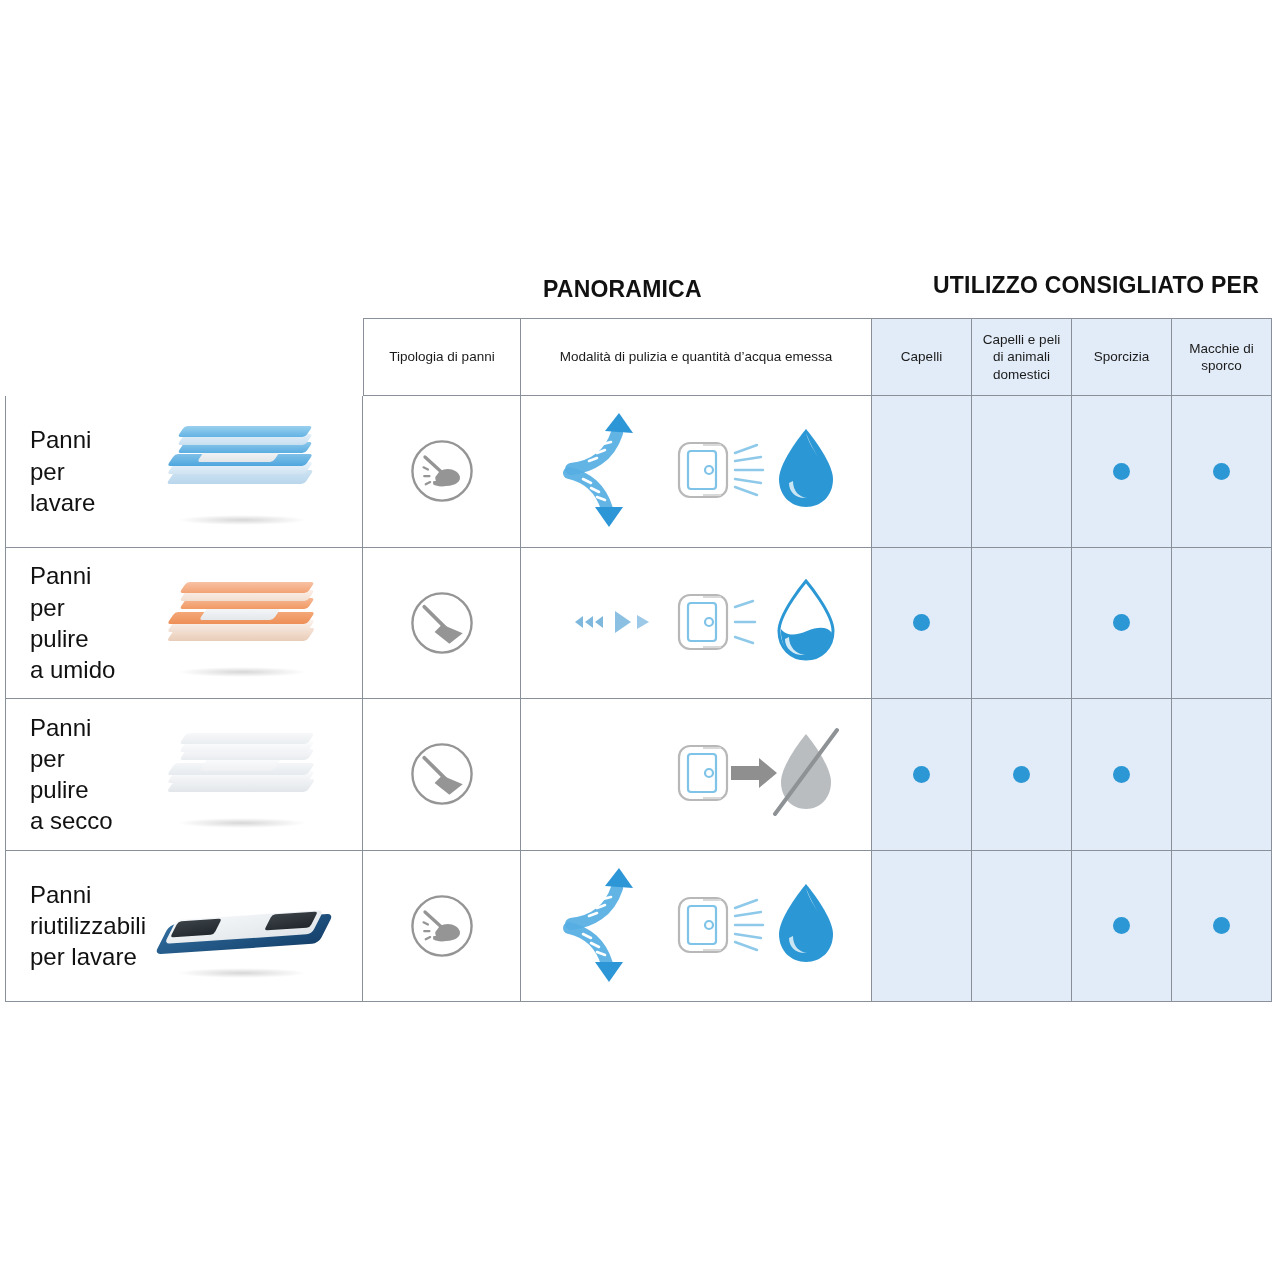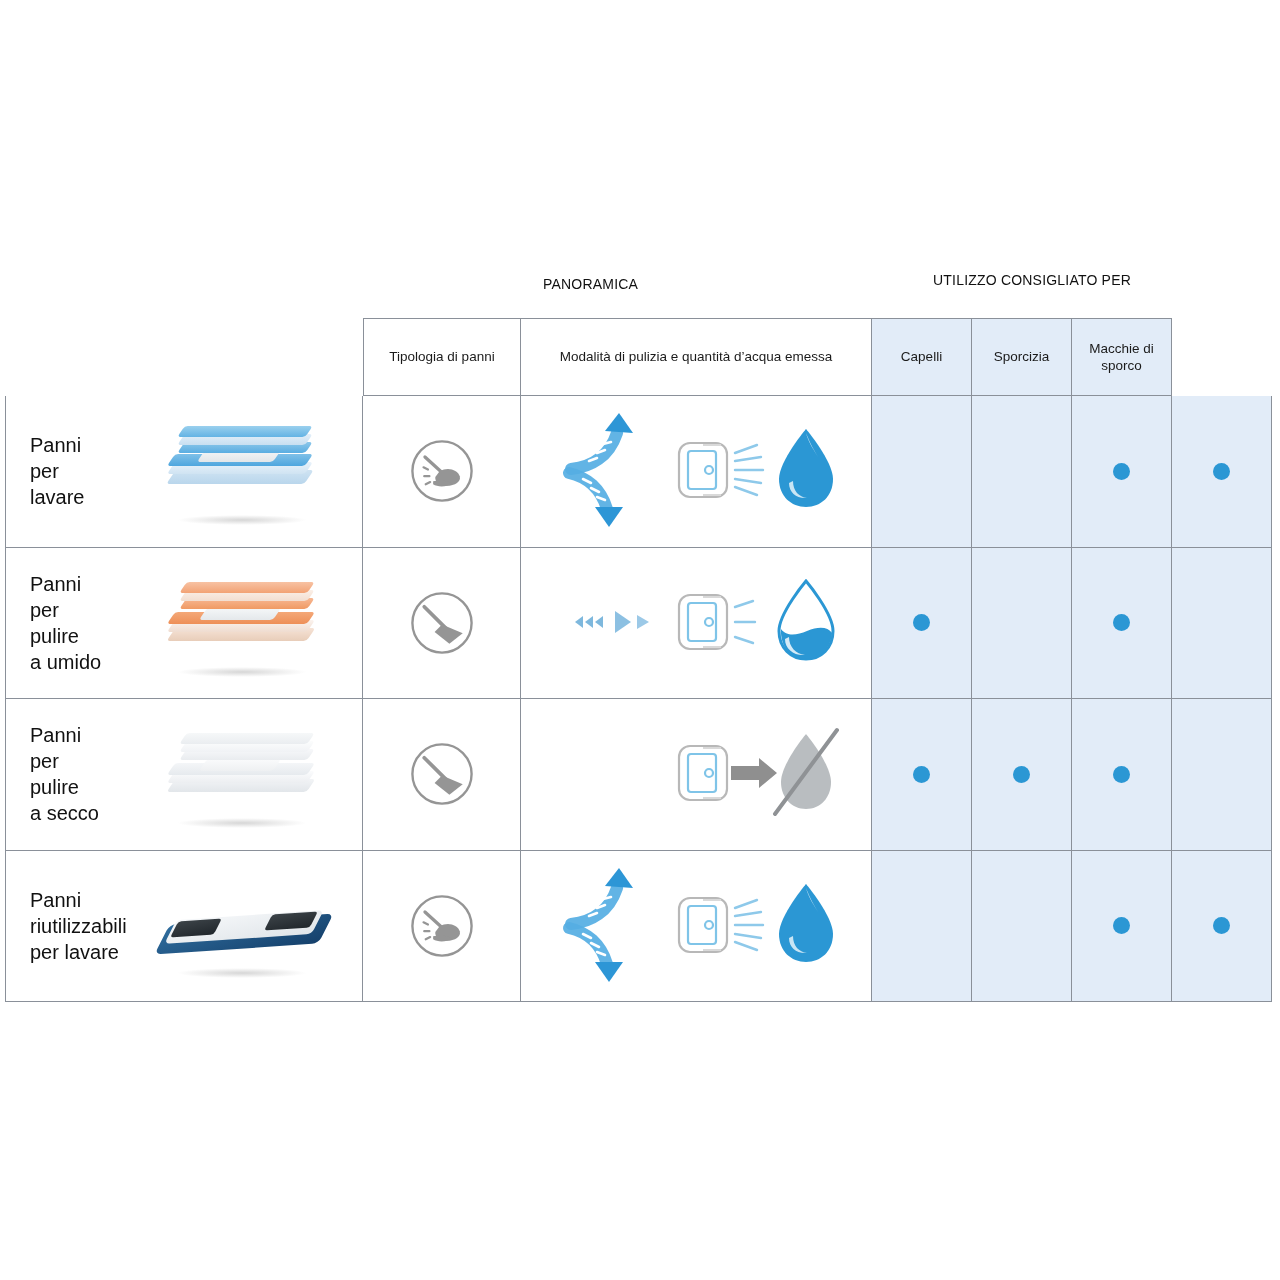--- a/index.html
+++ b/index.html
@@ -14,22 +14,22 @@
   #page {
     position: relative;
     width: 1280px;
     height: 1280px;
     background: #ffffff;
   }
 
   
   .sec-title {
     position: absolute;
-    font-weight: normal;
-    font-size: 14px;
+    font-weight: bold;
+    font-size: 23px;
     letter-spacing: 0.2px;
     color: #111111;
     white-space: nowrap;
   }
   #title-panoramica { left: 543px; top: 276px; }
   #title-utilizzo   { left: 933px; top: 272px; }
 
   
   .table {
     position: absolute;
@@ -71,21 +71,21 @@
   .bcell.center { justify-content: center; }
 
   
   .c-name  { width: 358px; }
   .c-type  { width: 158px; }
   .c-mode  { width: 351px; }
   .c-use   { width: 100px; }
 
   
   .rowlabel {
-    font-size: 20px;
+    font-size: 24px;
     line-height: 1.3;
     color: #111111;
     padding-left: 24px;
     white-space: pre-line;
     width: 145px;
     flex: 0 0 145px;
   }
   .rowthumb {
     flex: 1 1 auto;
     height: 118px;
@@ -137,20 +137,25 @@
         <span></span>
       </div>
       <div class="hcell first-bordered c-type">
         <span>Tipologia di panni</span>
       </div>
       <div class="hcell c-mode">
         <span>Modalità di pulizia e quantità d’acqua emessa</span>
       </div>
       <div class="hcell use c-use">
         <span>Capelli</span>
+      </div>
+      <div class="hcell use c-use">
+        <span>Capelli e peli
+di animali
+domestici</span>
       </div>
       <div class="hcell use c-use">
         <span>Sporcizia</span>
       </div>
       <div class="hcell use c-use">
         <span>Macchie
 di sporco</span>
       </div>
     </div>
 

